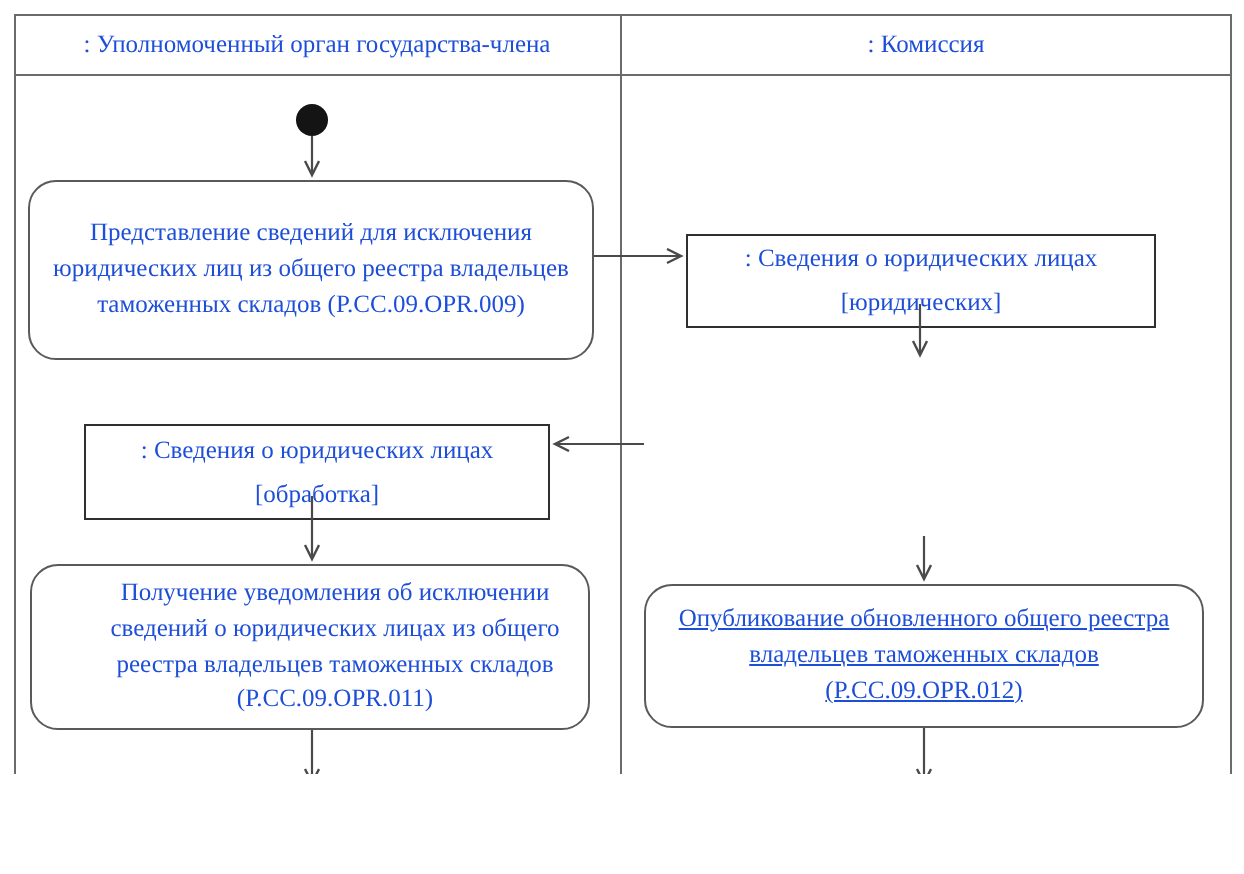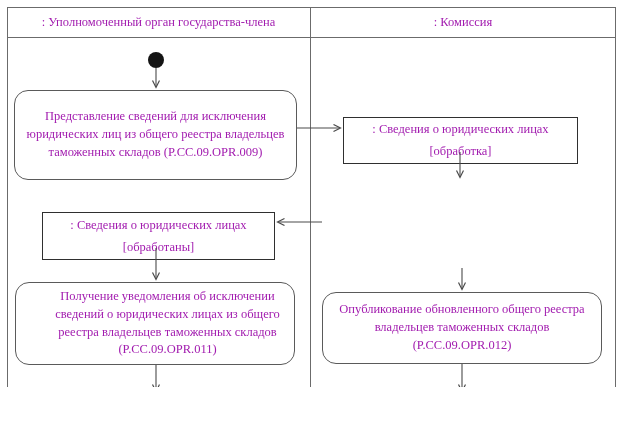--- a/index.html
+++ b/index.html
@@ -2,21 +2,21 @@
 <html><head>
 <meta charset="utf-8">
 <style>
   html, body { margin: 0; padding: 0; background: #ffffff; }
   .stage {
     position: relative;
     width: 622px;
     height: 387px;
     background: #ffffff;
     font-family: "Liberation Serif", "DejaVu Serif", serif;
-    color: #a21caf;
+    color: #1d4ed8;
     overflow: hidden;
   }
   .frame {
     position: absolute;
     left: 7px; top: 7px;
     width: 609px; height: 422px;
     border: 1px solid #6b6b6b;
     box-sizing: border-box;
   }
   .header-row {
@@ -69,21 +69,21 @@
     font-size: 12.5px;
     line-height: 1.2;
     gap: 7px;
     margin-top: 12px;
   }
   #act-opr-009 { left: 14px;  top: 90px;  width: 283px; height: 90px; }
   #obj-sent    { left: 343px; top: 105px; width: 235px; height: 47px; }
   #act-opr-010 { left: 322px; top: 180px; width: 281px; height: 88px; }
   #obj-processed { left: 42px; top: 200px; width: 233px; height: 48px; }
   #act-opr-011 { left: 15px;  top: 282px; width: 280px; height: 83px; padding-left: 35px; }
-  #act-opr-012 { left: 322px; top: 292px; width: 280px; height: 72px; }
+  #act-opr-012 { left: 322px; top: 292px; width: 280px; height: 72px; text-decoration: underline; }
   .overlay {
     position: absolute;
     left: 0; top: 0;
     width: 622px; height: 437px;
     pointer-events: none;
   }
 </style>
 </head>
 <body>
 
@@ -99,27 +99,27 @@
     </div>
   </div>
   <div class="lane-divider"></div>
 
   <div class="action" id="act-opr-009">
     <span>Представление сведений для исключения юридических лиц из общего реестра владельцев таможенных складов (P.CC.09.OPR.009)</span>
   </div>
 
   <div class="objectbox" id="obj-sent">
     <div>: Сведения о юридических лицах</div>
-    <div>[обработка]</div>
+    <div>[юридических]</div>
   </div>
 
 
   <div class="objectbox" id="obj-processed">
     <div>: Сведения о юридических лицах</div>
-    <div>[обработаны]</div>
+    <div>[обработка]</div>
   </div>
 
   <div class="action" id="act-opr-011">
     <span>Получение уведомления об исключении сведений о юридических лицах из общего реестра владельцев таможенных складов (P.CC.09.OPR.011)</span>
   </div>
 
   <div class="action" id="act-opr-012">
     <span>Опубликование обновленного общего реестра владельцев таможенных складов (P.CC.09.OPR.012)</span>
   </div>
 

